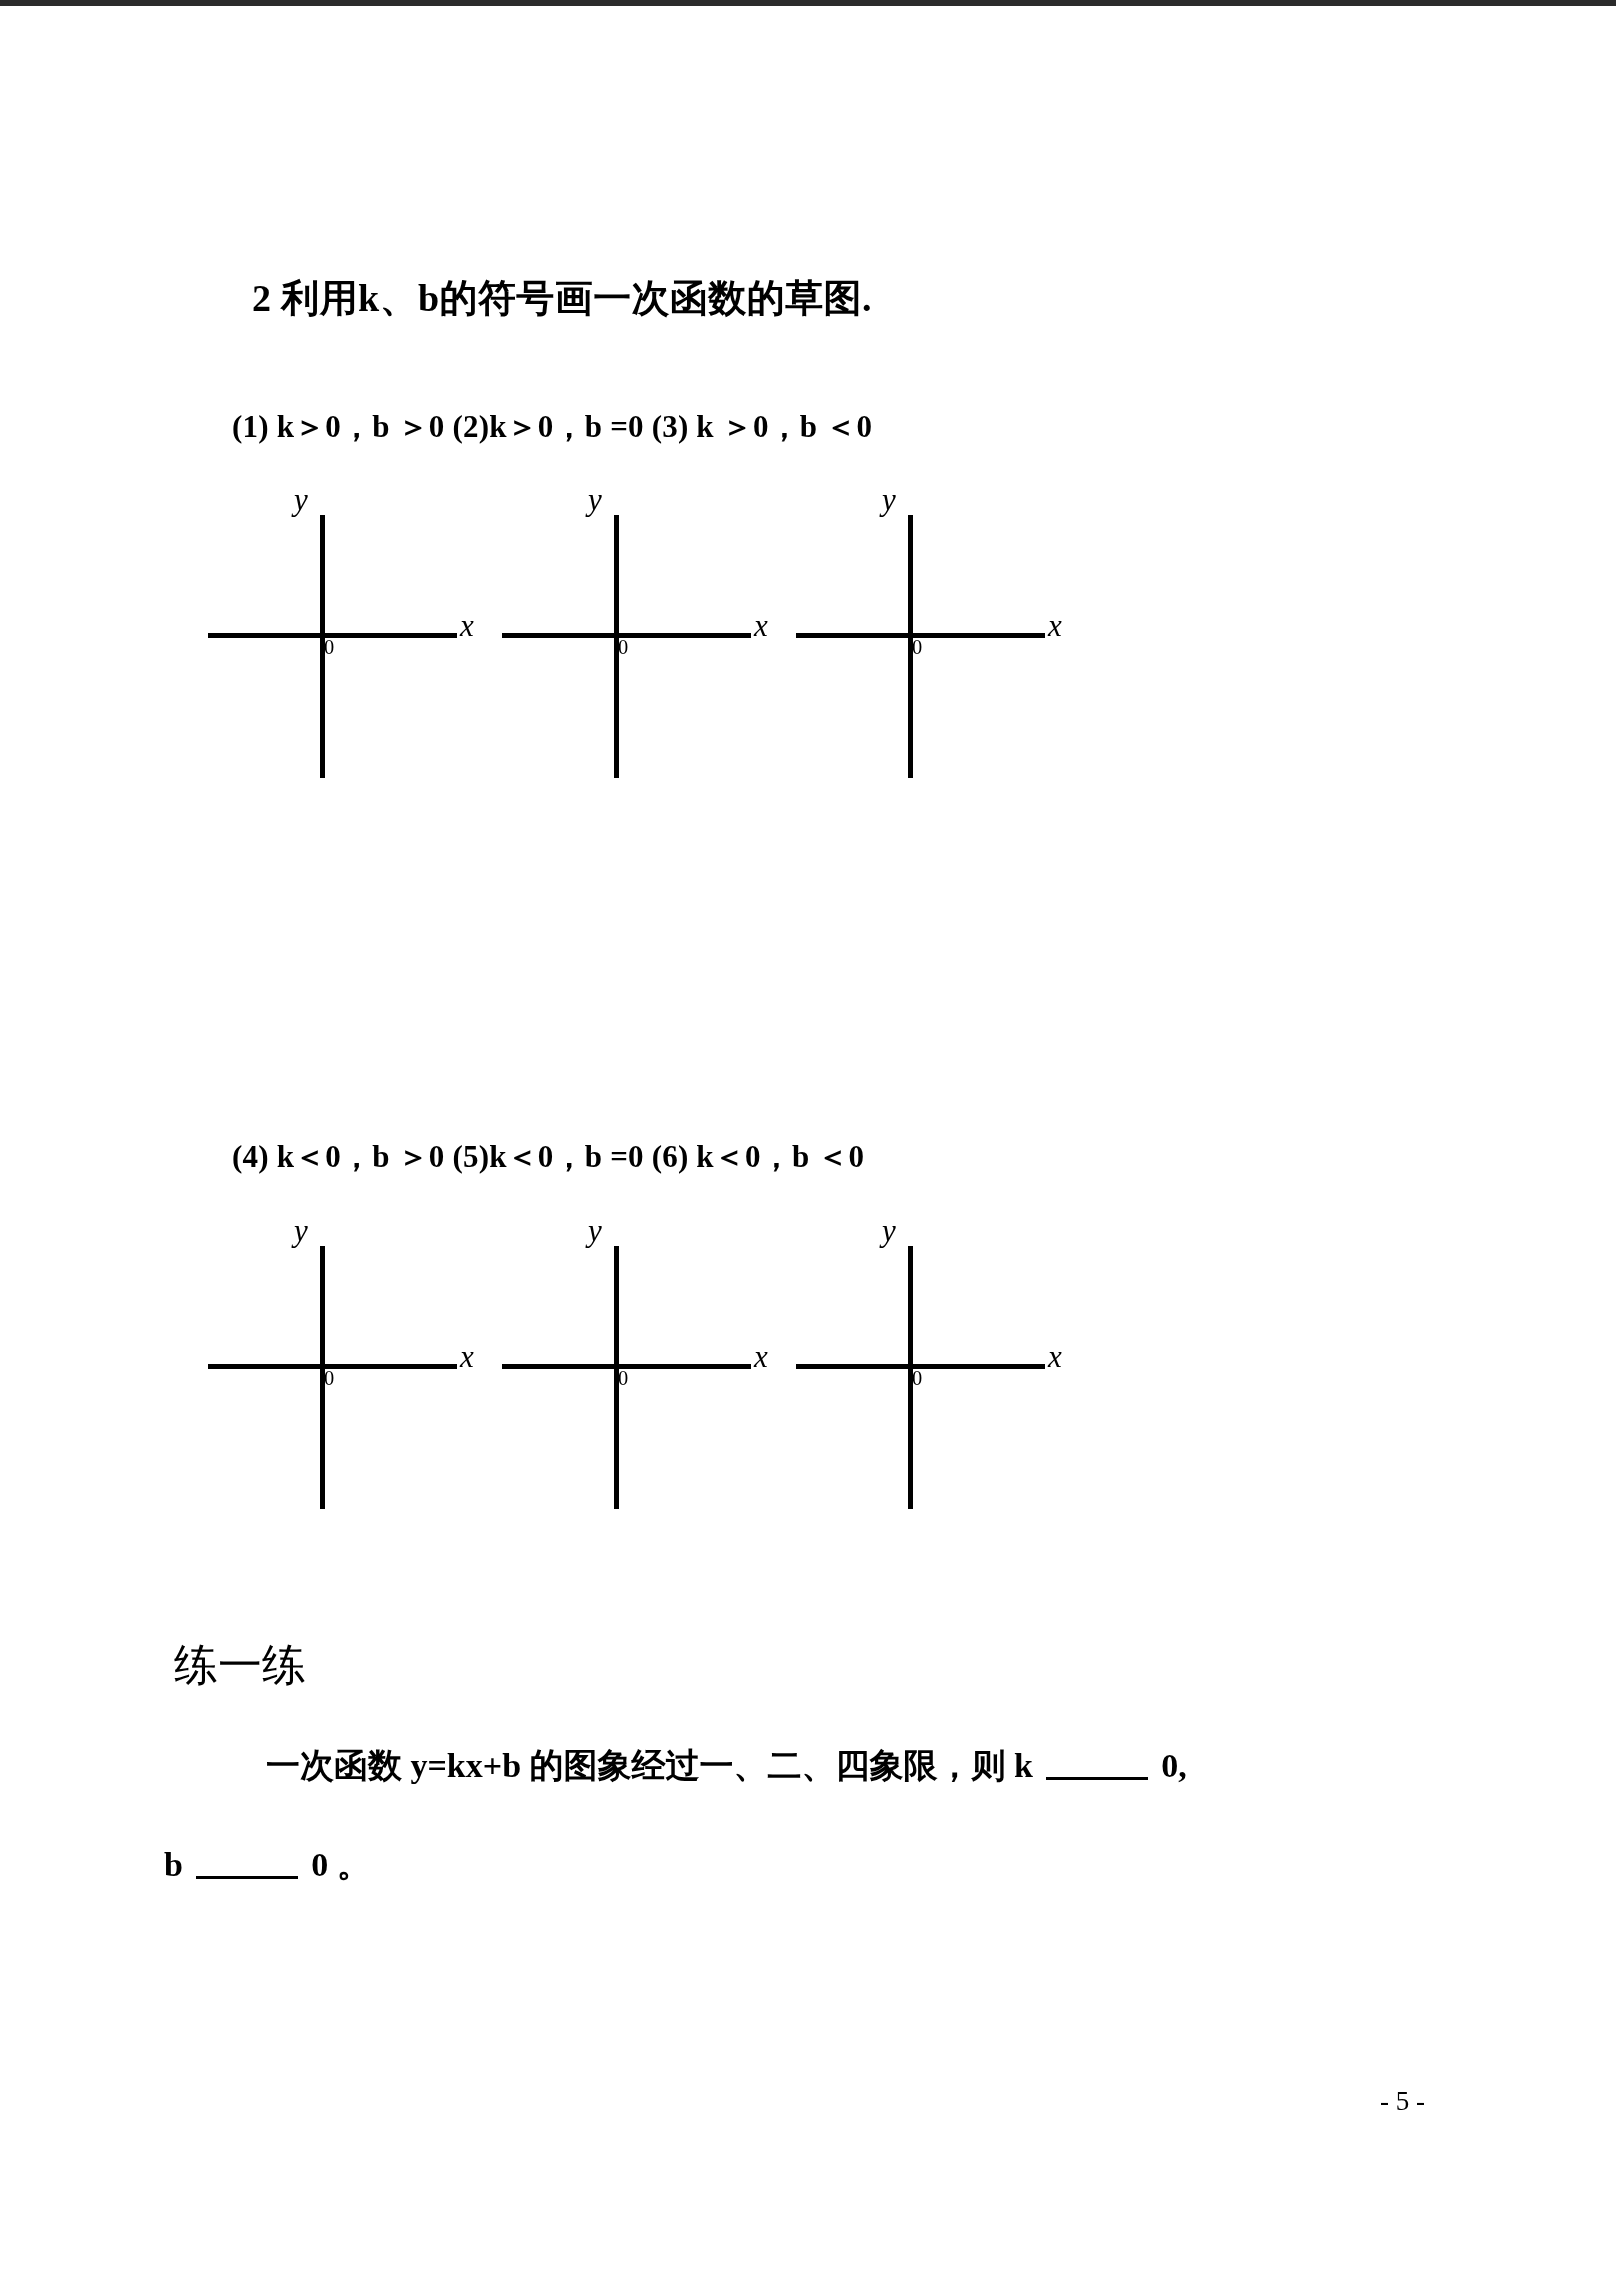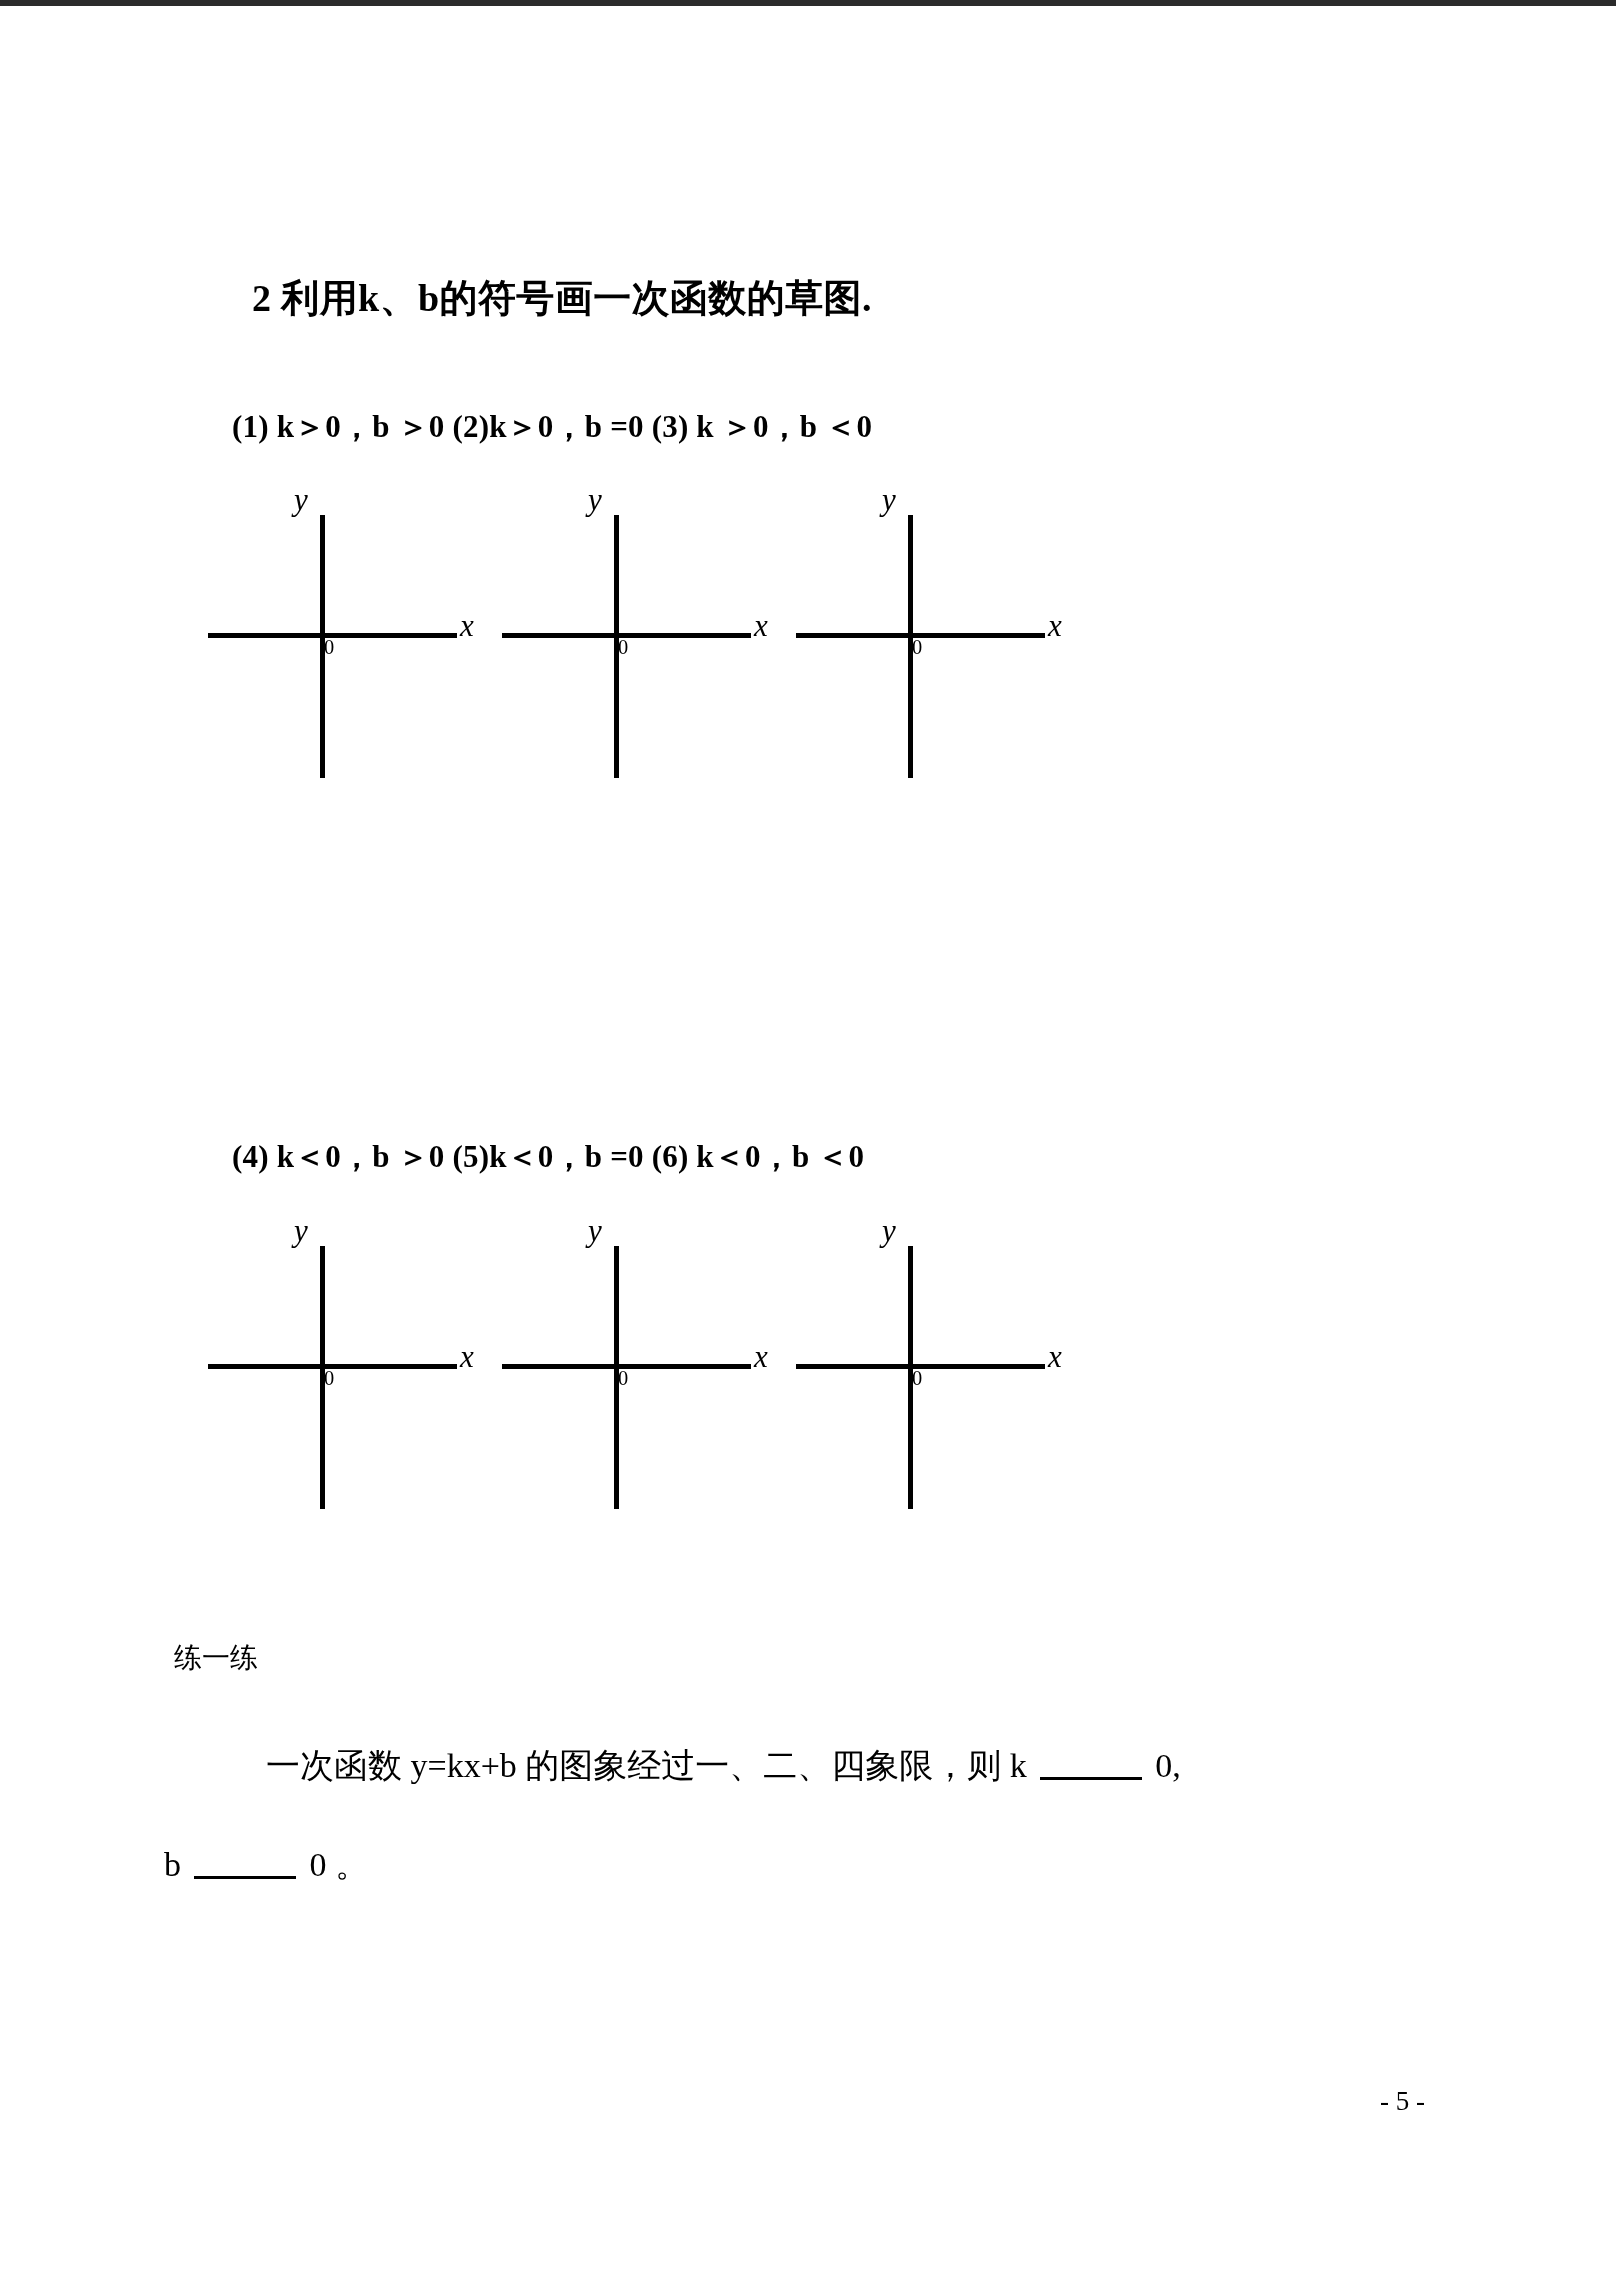--- a/index.html
+++ b/index.html
@@ -57,30 +57,30 @@
     line-height: 1;
     letter-spacing: 0.2px;
   }
   #cond-row-1 { left: 232px; top: 411px; text-align: right; }
   #cond-row-2 { left: 232px; top: 1141px; text-align: center; }
 
   .practice-heading {
     position: absolute;
     left: 174px;
     top: 1644px;
-    font-size: 28px;
+    font-size: 44px;
     font-weight: normal;
     white-space: nowrap;
     line-height: 1;
   }
 
   .exercise-line {
     position: absolute;
     font-size: 34px;
-    font-weight: normal;
+    font-weight: bold;
     white-space: nowrap;
     line-height: 1;
   }
   #exercise-line-1 { left: 266px; top: 1749px; }
   #exercise-line-2 { left: 164px; top: 1848px; }
 
   .blank-underline {
     display: inline-block;
     width: 102px;
     border-bottom: 3.9px solid #000;

